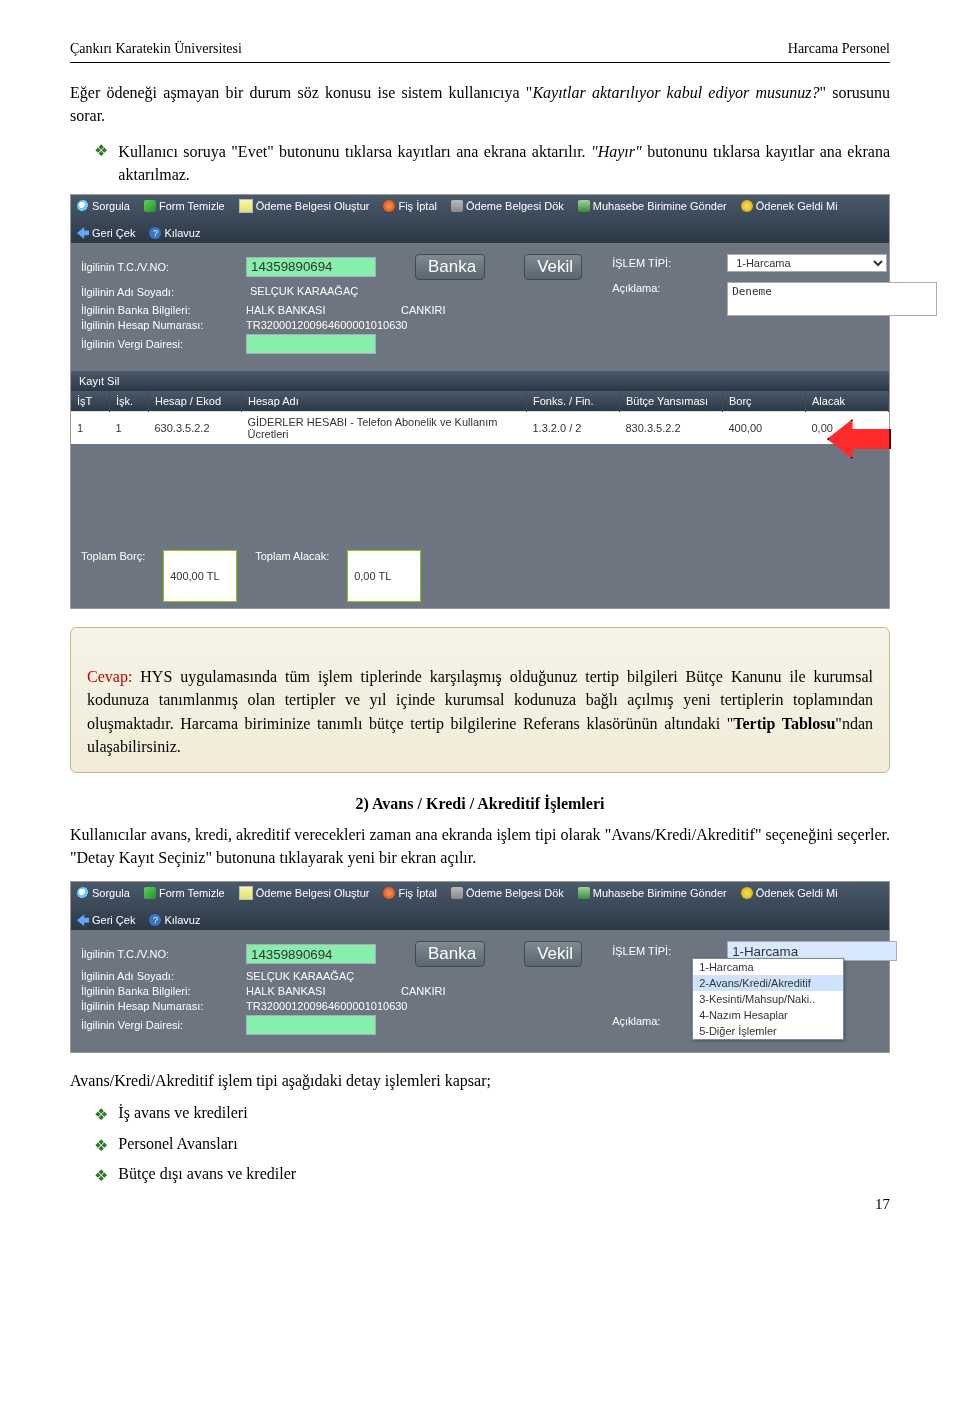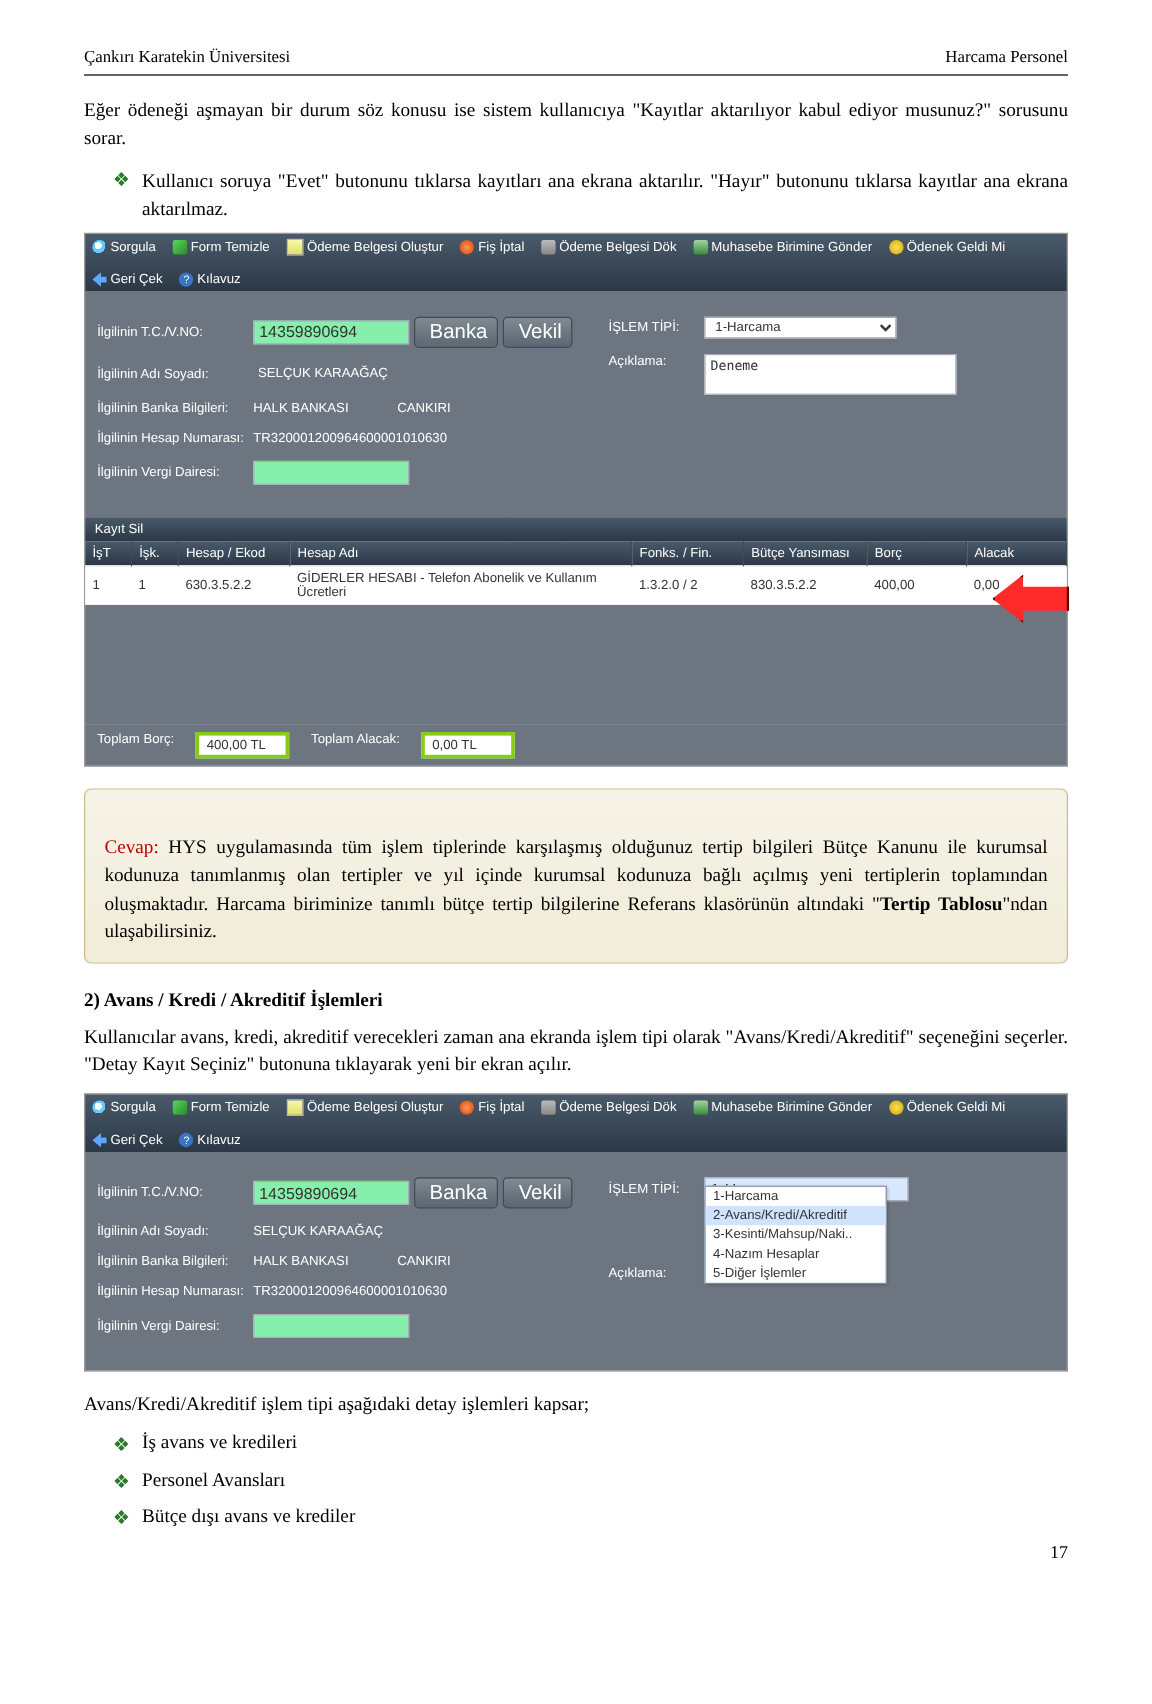--- a/index.html
+++ b/index.html
@@ -26,43 +26,43 @@
   .ico-doc { background:linear-gradient(#f7f7aa,#e0e070); border:1px solid #bba; }
   .ico-cancel { background:radial-gradient(circle,#ff9a5a,#d73a00); border-radius:50%; }
   .ico-print { background:linear-gradient(#bbb,#888); border-radius:2px; }
   .ico-send { background:linear-gradient(#a4d3a4,#3a8a3a); border-radius:2px; }
   .ico-money { background:radial-gradient(circle,#ffe15a,#c9a400); border-radius:50%; }
   .ico-back { background:#5fa6ff; clip-path:polygon(60% 0,60% 30%,100% 30%,100% 70%,60% 70%,60% 100%,0 50%); }
   .ico-help { background:#3a74c4; border-radius:50%; color:#fff; text-align:center; font-size:9px; line-height:12px; }
   .ico-bank { background:linear-gradient(#ffd77a,#e0a830); border-radius:2px; }
   .ico-vekil { background:linear-gradient(#9fcfff,#4a8ed6); border-radius:2px; }
   .app-form { background:#6d7680; padding:8px 10px 14px 10px; color:#fff; }
-  .frow { display:flex; align-items:center; margin:13px 0; }
+  .frow { display:flex; align-items:center; margin:3px 0;gap:35px; }
   .flabel { width:130px; color:#fff; }
   .finput { background:#86efac; color:#333; border:1px solid #aab; padding:2px 4px; height:14px; }
   .fselect { background:#fff; color:#333; border:1px solid #aab; padding:1px 4px; height:18px; font-size:11px; }
   .ftxt { background:#fff; color:#333; border:1px solid #aab; padding:2px 4px; width:200px; height:28px; font-size:11px; resize:none; }
   .pill-btn { background:linear-gradient(#7f8a92,#5a6670); border:1px solid #3e4a56; border-radius:4px; color:#fff; padding:2px 8px; font-size:17px; margin-left:4px; cursor:pointer; display:inline-flex; align-items:center; gap:4px; }
   .detail-btn { background:linear-gradient(#8a93a0,#6a7380); border:1px solid #3e4a56; border-radius:6px; color:#fff; padding:6px 14px; font-size:11px; cursor:pointer; }
   .section-bar { background:linear-gradient(#4a5a6a,#2b3846); color:#fff; padding:4px 8px; font-size:11px; }
   .tbl { width:100%; background:#fff; color:#333; border-collapse:collapse; font-size:11px; }
   .tbl th { background:linear-gradient(#4a5a6a,#2b3846); color:#fff; text-align:left; padding:4px 6px; font-weight:normal; border-right:1px solid #3e4a56; }
   .tbl td { padding:4px 6px; border-top:1px solid #e0e0e0; }
   .app-blank { background:#6d7680; height:100px; }
   .app-footer { background:#6d7680; color:#fff; padding:6px 10px; display:flex; gap:18px; font-size:11px; }
-  .footer-val { background:#fff; color:#333; padding:2px 6px; border:3px solid #84cc16; min-width:60px; display:inline-block; }
+  .footer-val { background:#fff; color:#333; padding:19px 6px; border:1px solid #84cc16; min-width:60px; display:inline-block; }
   .arrow-callout { position:absolute; right:-2px; top:0px; }
   .arrow-shape { width:60px; height:36px; background:#ff2a2a; clip-path:polygon(0 50%, 40% 0, 40% 25%, 100% 25%, 100% 75%, 40% 75%, 40% 100%); border:2px solid #5a0000; box-shadow:1px 1px 2px rgba(0,0,0,.4); }
   .dropdown-panel { position:absolute; background:#fff; border:1px solid #7a8aa0; font-size:11px; color:#333; min-width:150px; box-shadow:1px 1px 3px rgba(0,0,0,.3); }
   .dropdown-panel .opt { padding:2px 6px; }
   .dropdown-panel .opt.sel { background:#cfe3ff; }
-  .heading2 { font-weight:bold; font-size:16px; margin:18px 0 10px 0; }
+  .heading2 { font-weight:bold; font-size:16px; margin:18px 0 10px 0;text-align:center; }
   .pagenum { text-align:right; font-size:15px; margin-top:6px; }
   .soru-bold { font-weight:bold; }
-  .ital { }
+  .ital { font-style:italic; }
 </style>
 </head>
 <body>
 
 <div class="page">
 
   <div class="header-line">
     <span>Çankırı Karatekin Üniversitesi</span>
     <span>Harcama Personel</span>
   </div>

